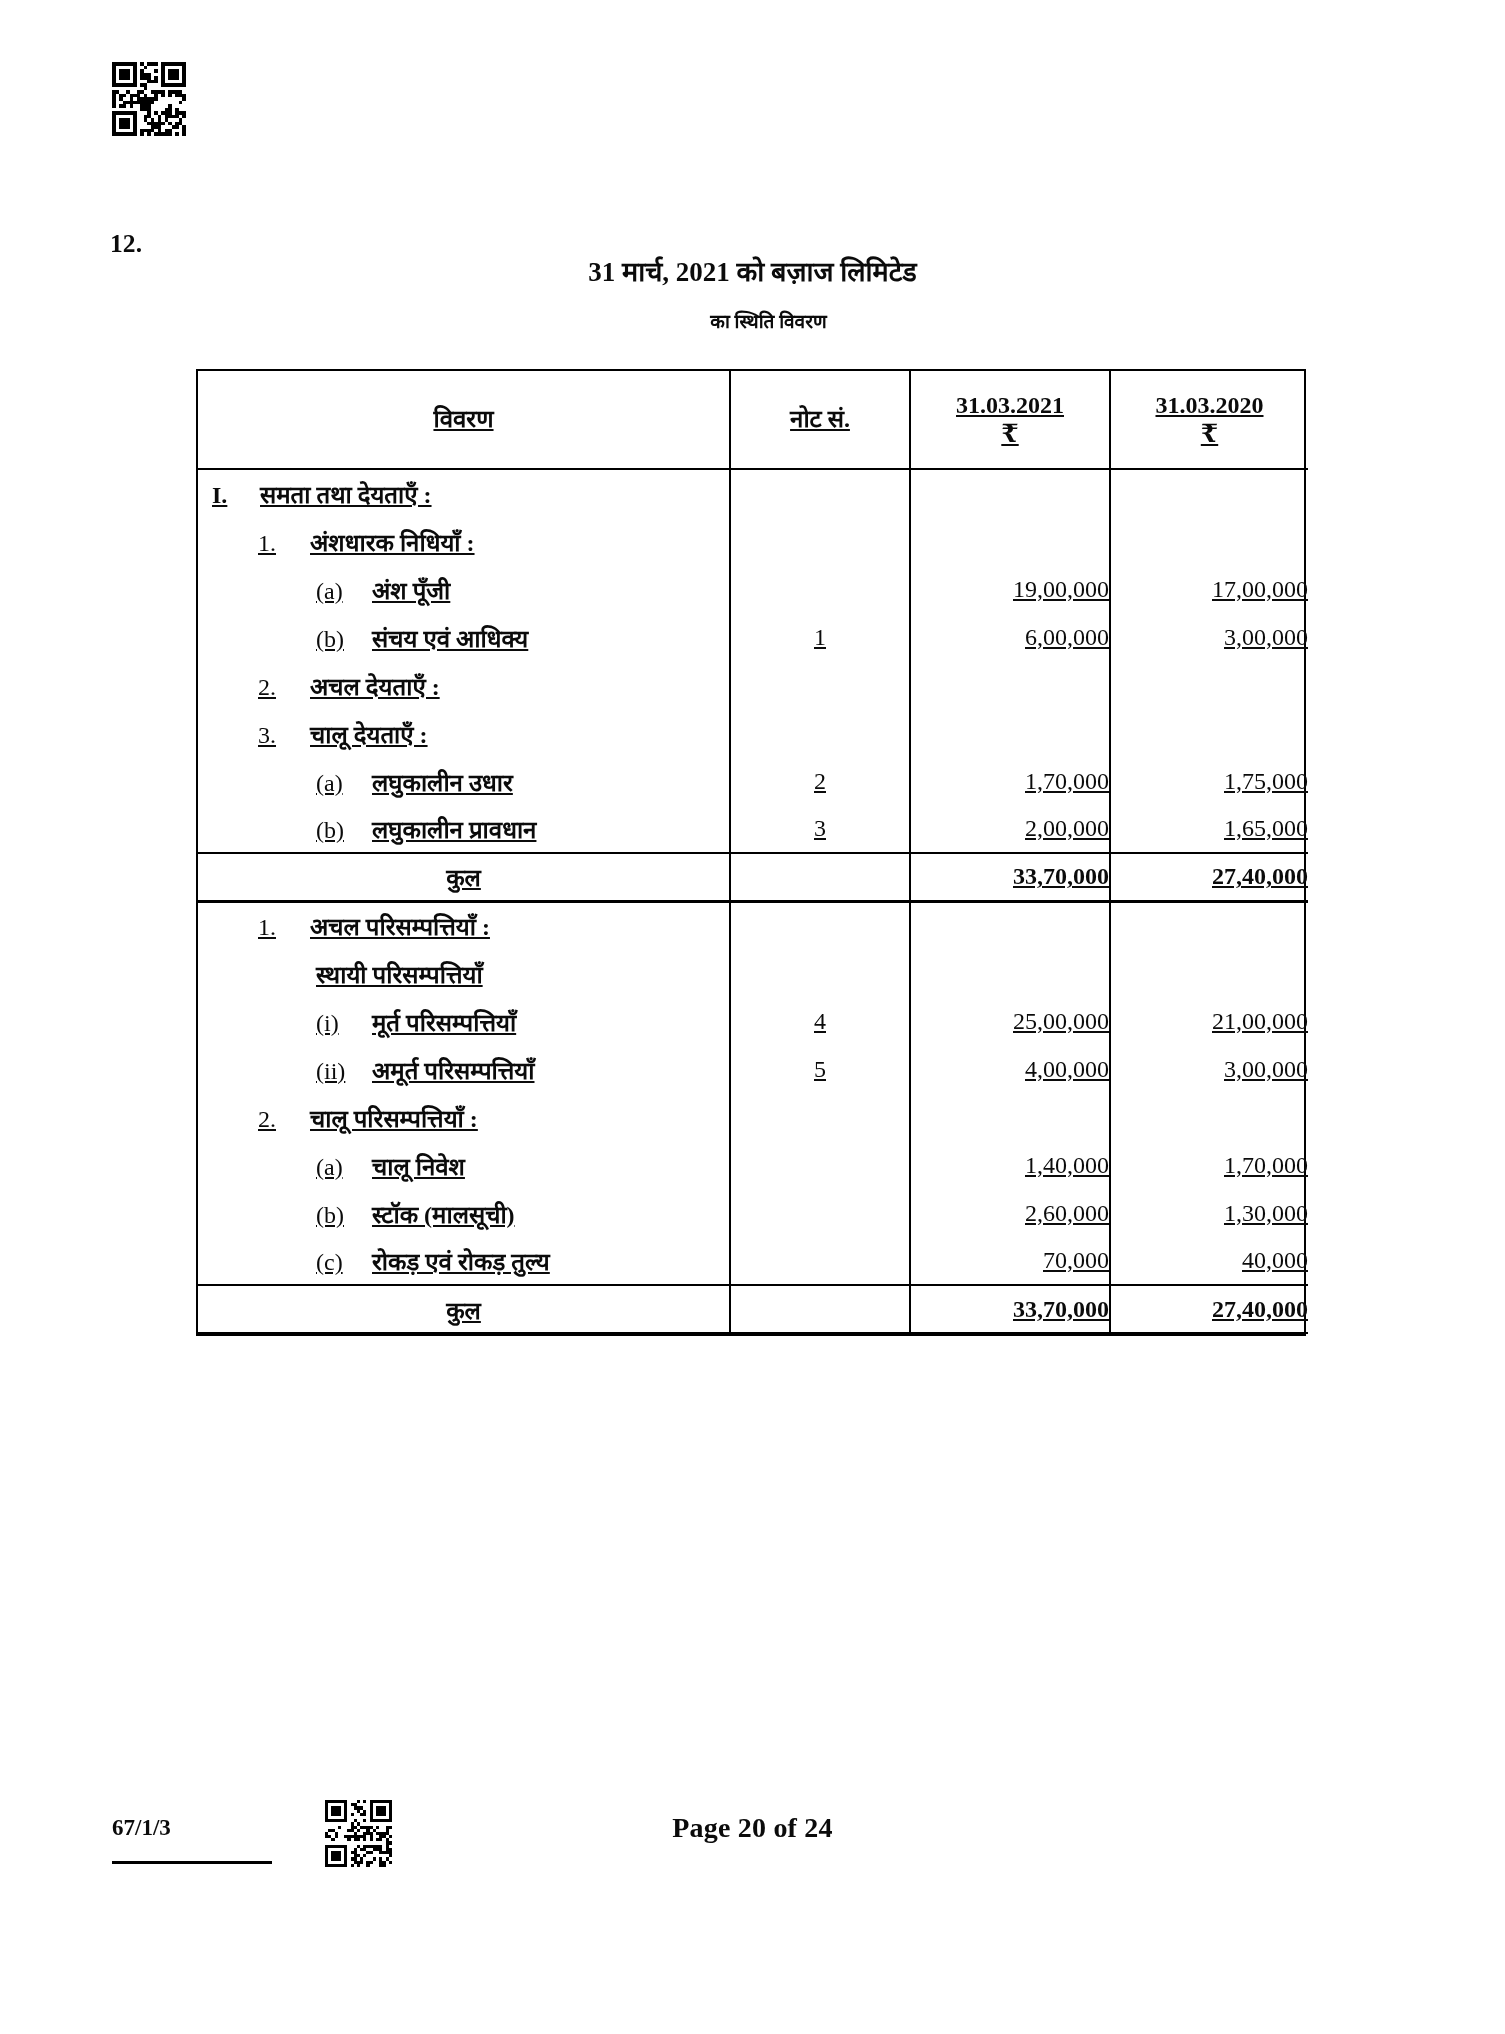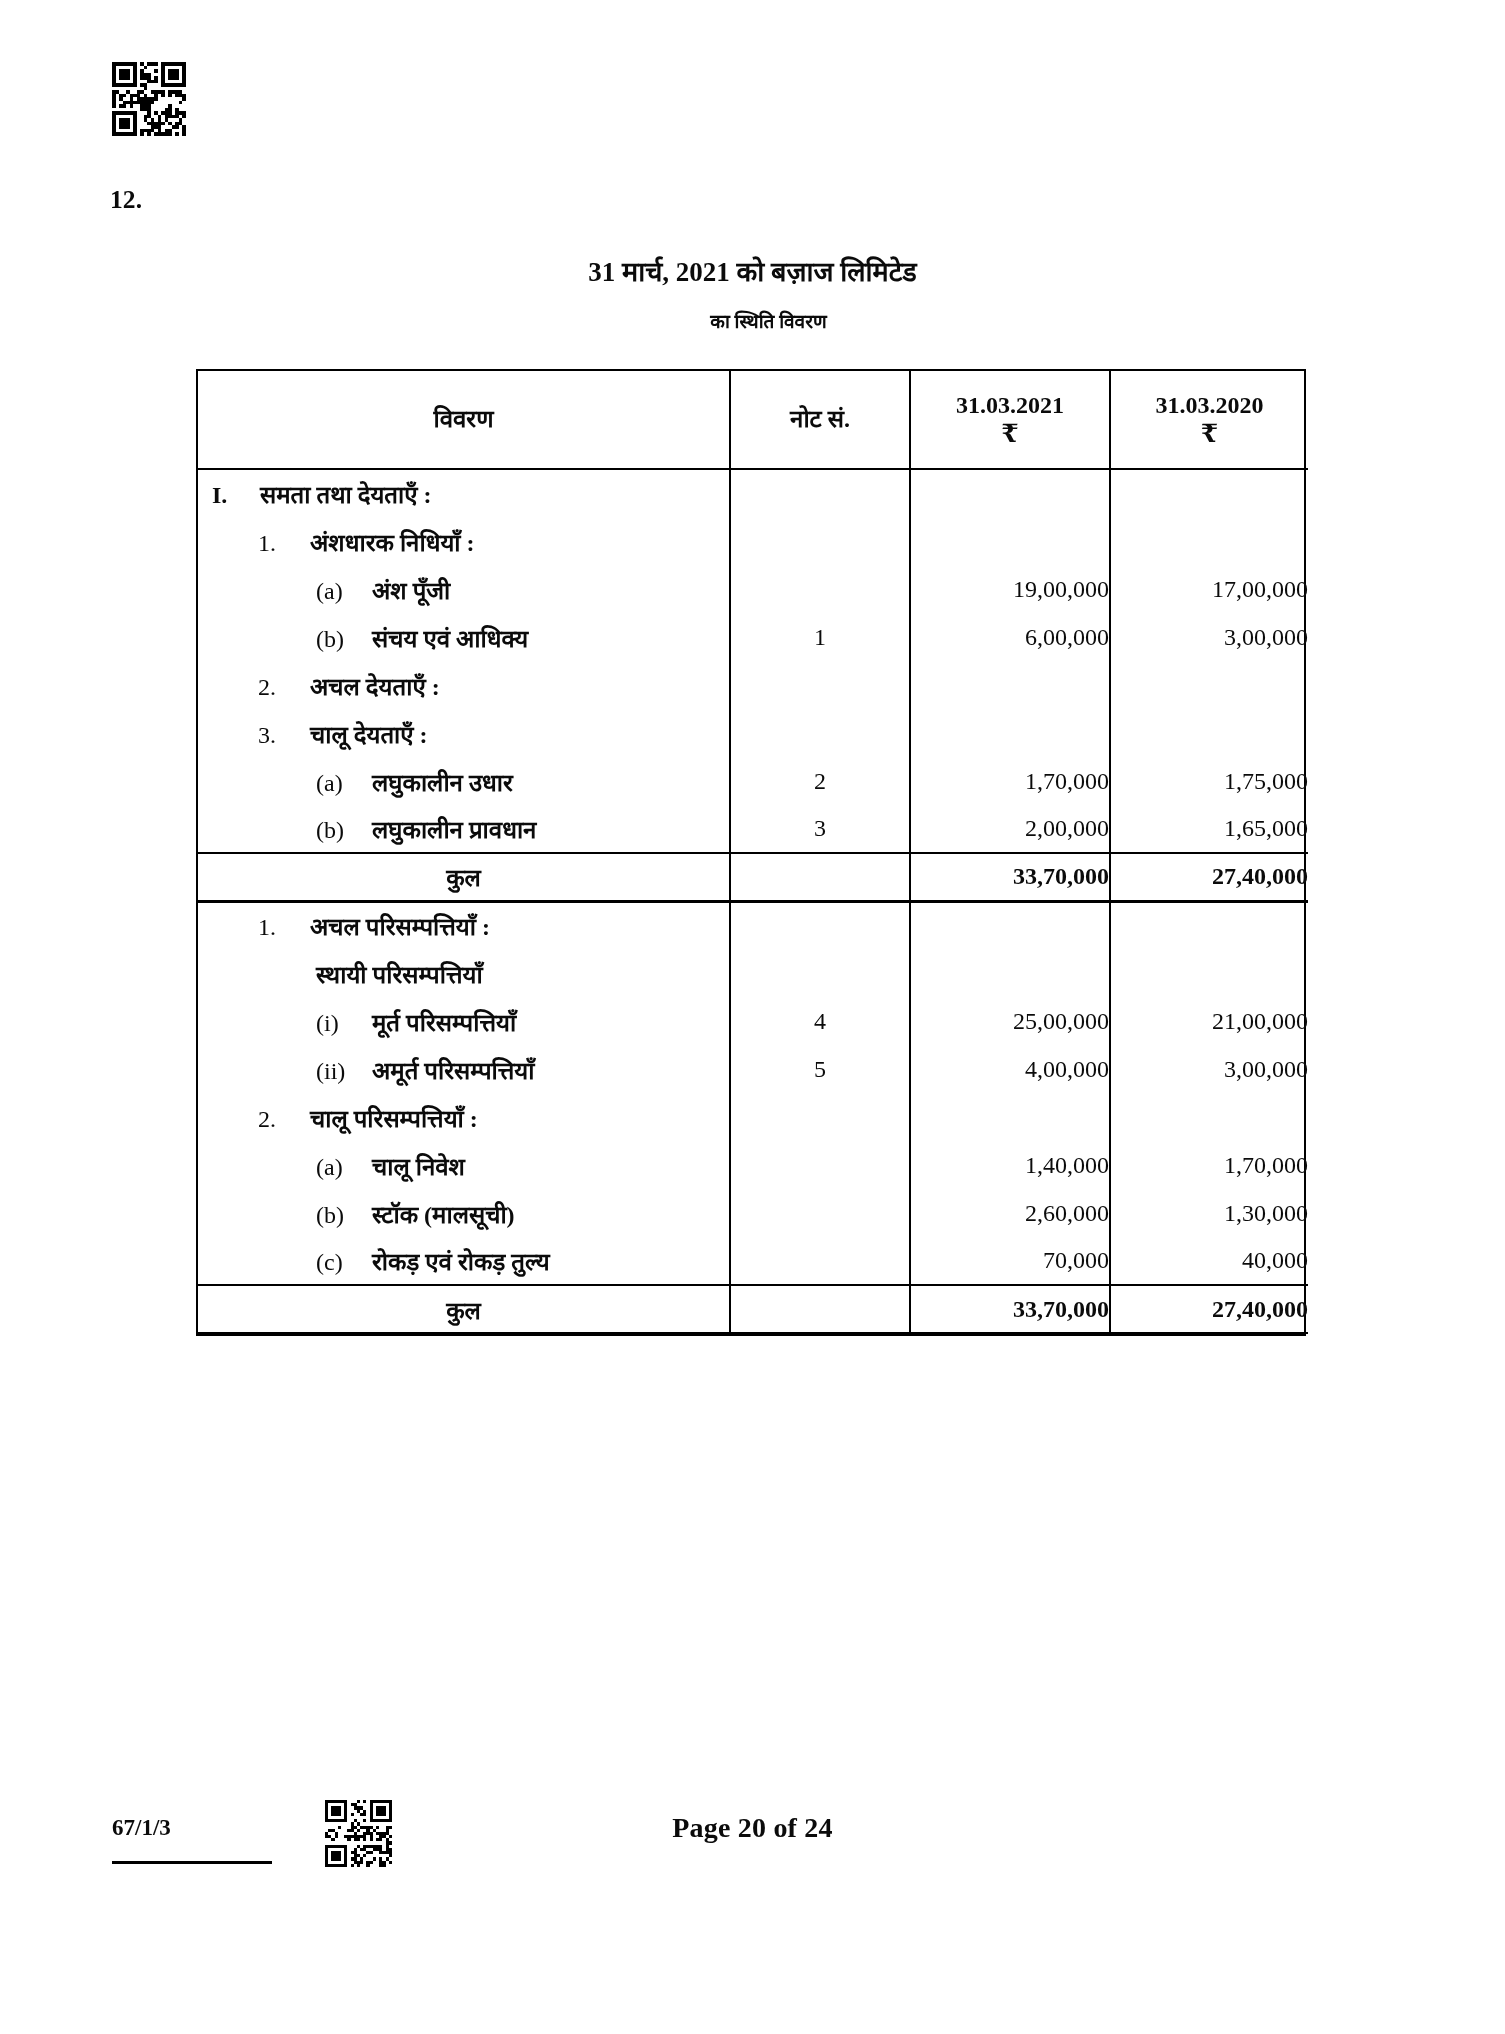--- a/index.html
+++ b/index.html
@@ -43,41 +43,42 @@
     position: absolute;
     left: 110px;
     top: 185px;
     width: 1300px;
     display: flex;
     align-items: baseline;
     font-size: 25.5px;
     font-weight: 700;
     letter-spacing: .1px;
   }
-  .qnum { width: 62px; flex: none; font-weight: 700; }
+  .qnum { width: 62px; flex: none; font-weight: 700; margin-top: 44px; }
   .qtext { font-weight: 700; }
 
   
   .title1, .title2 {
     position: absolute;
     width: 100%;
     text-align: center;
     font-weight: 700;
   }
   .title1 { top: 252px; font-size: 27px; }
   .title2 { top: 308px; font-size: 19px; margin-left: 16px; }
 
   
   .sheet {
     position: absolute;
     left: 196px;
     top: 369px;
     width: 1110px;
     border: 2.6px solid #000;
     border-collapse: collapse;
+    text-decoration: underline;
   }
   table.bs {
     width: 100%;
     border-collapse: collapse;
     table-layout: fixed;
   }
   table.bs col.c-part  { width: 532px; }
   table.bs col.c-note  { width: 180px; }
   table.bs col.c-y1    { width: 200px; }
   table.bs col.c-y2    { width: 198px; }

